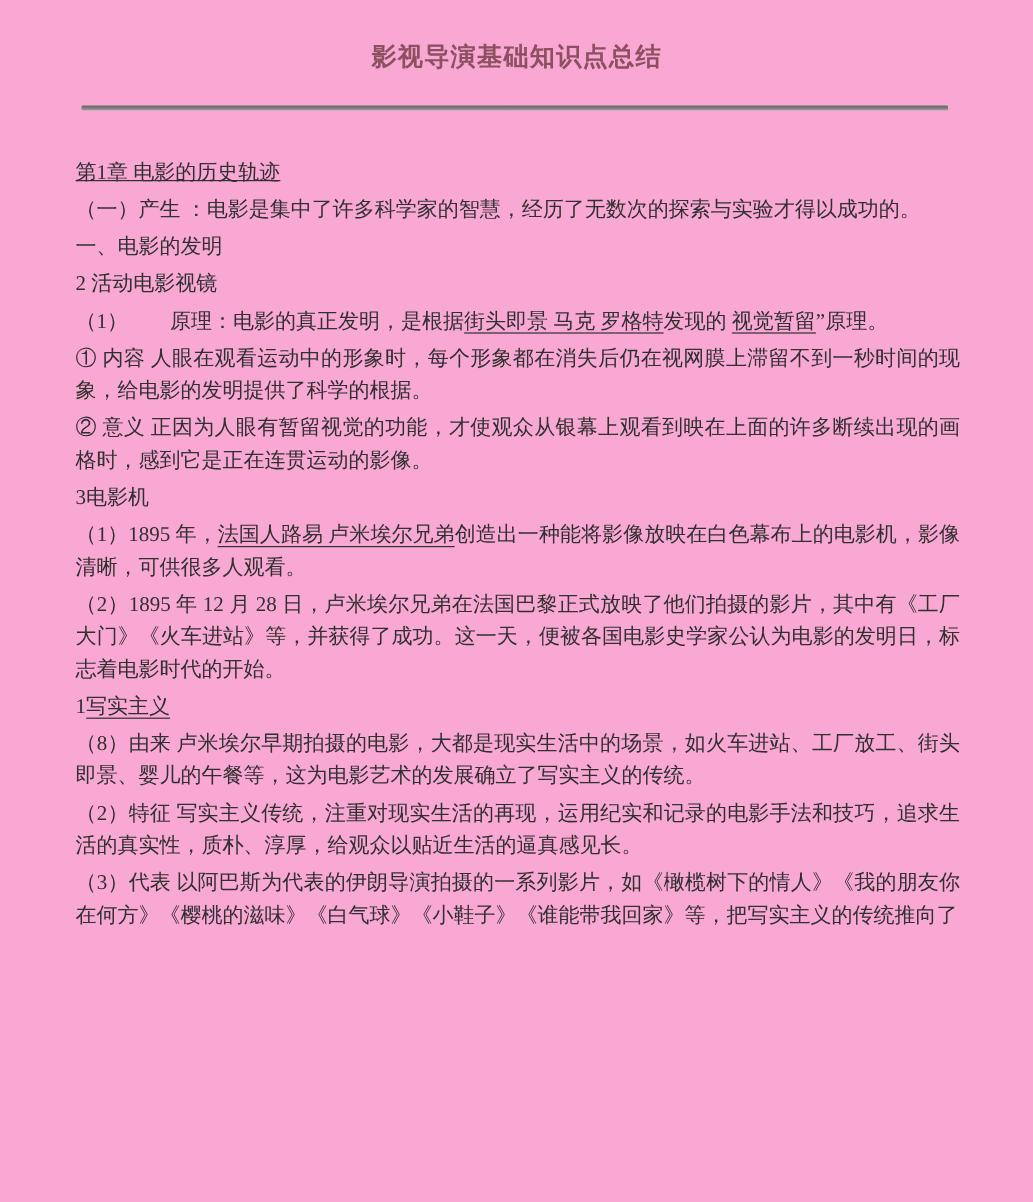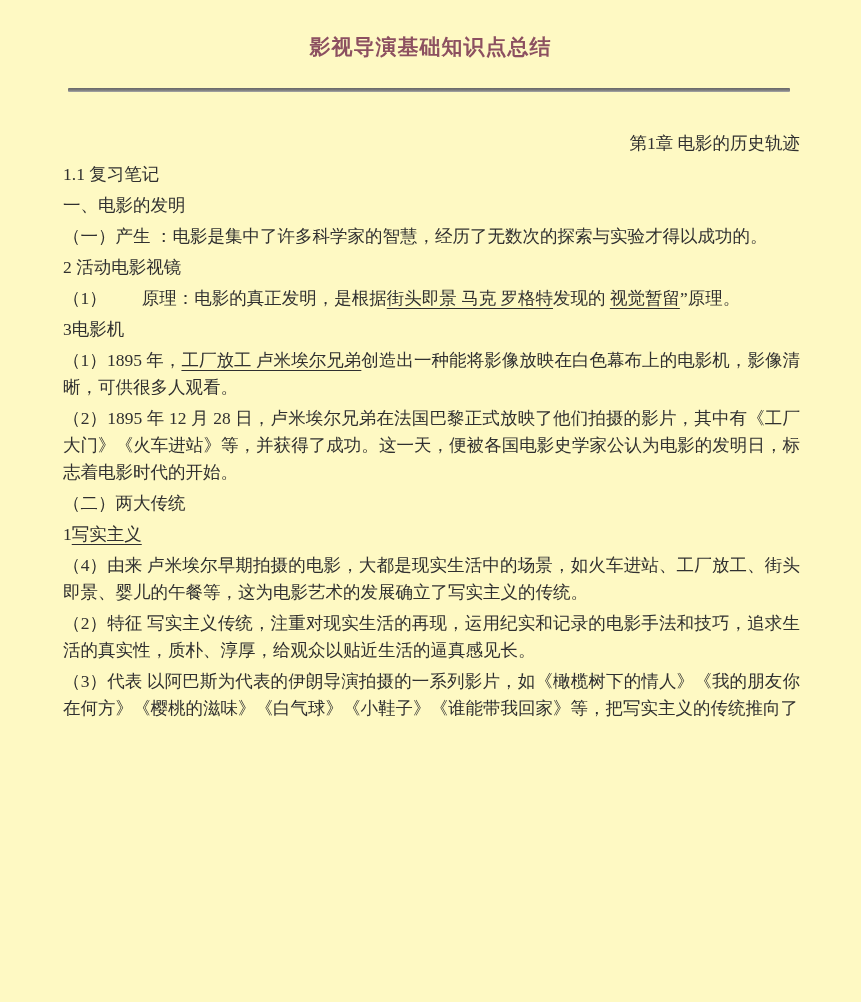--- a/index.html
+++ b/index.html
@@ -4,21 +4,21 @@
 <style>
   * { margin: 0; padding: 0; box-sizing: border-box; }
   html, body { background: #ffffff; }
   body { font-family: "Liberation Serif", "DejaVu Serif", serif; }
 
   .page {
     position: relative;
     width: 861px;
     height: 1002px;
     margin: 0 auto;
-    background: #fef9c3;
+    background: #f9a8d4;
     overflow: hidden;
     color: #303030;
   }
 
   .doc-title {
     padding-top: 33px;
     text-align: center;
     font-size: 21px;
     line-height: 29px;
     font-weight: 600;
@@ -39,21 +39,22 @@
     font-size: 17.5px;
     line-height: 27px;
     text-align: justify;
     text-justify: inter-ideograph;
   }
 
   .doc-body p { margin-top: 4px; }
 
   .chapter-heading {
     margin-top: 38px !important;
-    text-align: right;
+    text-align: left;
+    text-decoration: underline;
   }
 
   .hang-indent {
     padding-left: 58px;
     text-indent: -58px;
   }
 
   .u {
     text-decoration: underline;
     text-decoration-thickness: 1px;
@@ -66,44 +67,44 @@
 <div class="page">
 
   <h1 class="doc-title">影视导演基础知识点总结</h1>
 
   <hr class="title-rule">
 
   <div class="doc-body">
 
     <p class="chapter-heading">第1章 电影的历史轨迹</p>
 
-    <p>1.1 复习笔记</p>
+
+    <p>（一）产生 ：电影是集中了许多科学家的智慧，经历了无数次的探索与实验才得以成功的。</p>
 
     <p>一、电影的发明</p>
-
-    <p>（一）产生 ：电影是集中了许多科学家的智慧，经历了无数次的探索与实验才得以成功的。</p>
 
 
     <p>2  活动电影视镜</p>
 
     <p><span>（1）　　原理：电影的真正发明，是根据</span><span class="u">街头即景 马克 罗格特</span><span>发现的 </span><span class="u">视觉暂留</span><span>”原理。</span></p>
 
+    <p>① 内容 人眼在观看运动中的形象时，每个形象都在消失后仍在视网膜上滞留不到一秒时间的现象，给电影的发明提供了科学的根据。</p>
 
+    <p>② 意义 正因为人眼有暂留视觉的功能，才使观众从银幕上观看到映在上面的许多断续出现的画格时，感到它是正在连贯运动的影像。</p>
 
 
     <p>3电影机</p>
 
-    <p><span>（1）1895 年，</span><span class="u">工厂放工 卢米埃尔兄弟</span><span>创造出一种能将影像放映在白色幕布上的电影机，影像清晰，可供很多人观看。</span></p>
+    <p><span>（1）1895 年，</span><span class="u">法国人路易 卢米埃尔兄弟</span><span>创造出一种能将影像放映在白色幕布上的电影机，影像清晰，可供很多人观看。</span></p>
 
     <p>（2）1895 年 12 月 28 日，卢米埃尔兄弟在法国巴黎正式放映了他们拍摄的影片，其中有《工厂大门》《火车进站》等，并获得了成功。这一天，便被各国电影史学家公认为电影的发明日，标志着电影时代的开始。</p>
 
-    <p>（二）两大传统</p>
 
     <p><span>1</span><span class="u">写实主义</span></p>
 
-    <p>（4）由来 卢米埃尔早期拍摄的电影，大都是现实生活中的场景，如火车进站、工厂放工、街头即景、婴儿的午餐等，这为电影艺术的发展确立了写实主义的传统。</p>
+    <p>（8）由来 卢米埃尔早期拍摄的电影，大都是现实生活中的场景，如火车进站、工厂放工、街头即景、婴儿的午餐等，这为电影艺术的发展确立了写实主义的传统。</p>
 
     <p>（2）特征 写实主义传统，注重对现实生活的再现，运用纪实和记录的电影手法和技巧，追求生活的真实性，质朴、淳厚，给观众以贴近生活的逼真感见长。</p>
 
     <p>（3）代表 以阿巴斯为代表的伊朗导演拍摄的一系列影片，如《橄榄树下的情人》《我的朋友你在何方》《樱桃的滋味》《白气球》《小鞋子》《谁能带我回家》等，把写实主义的传统推向了</p>
 
   </div>
 </div>
 
 </body></html>

